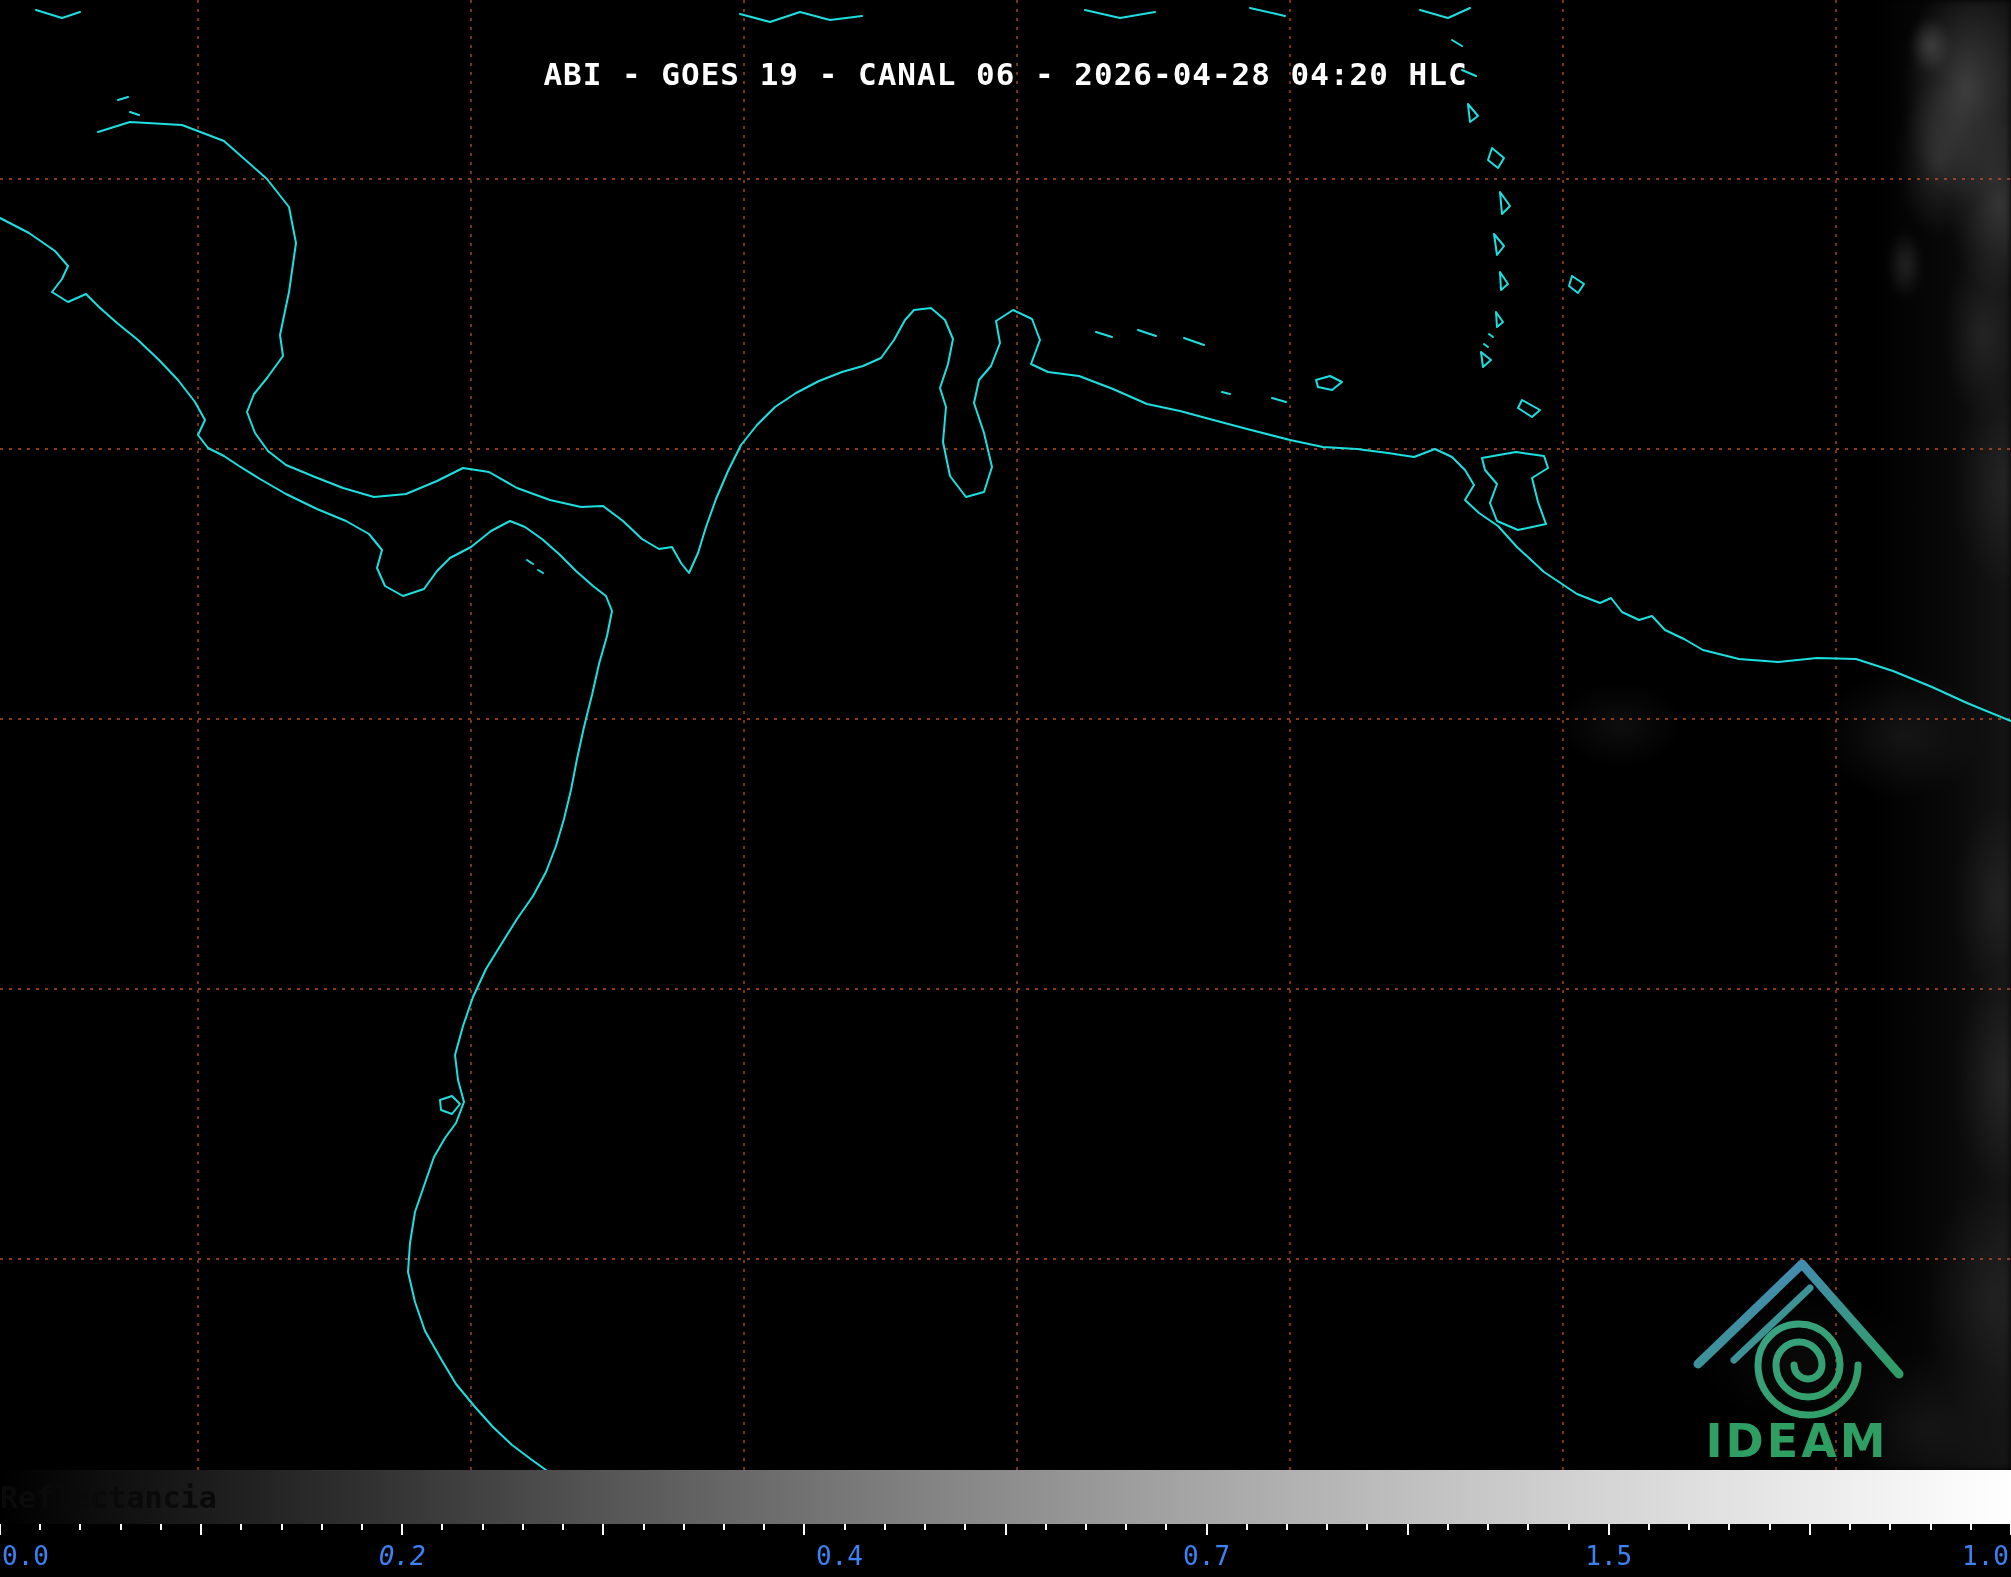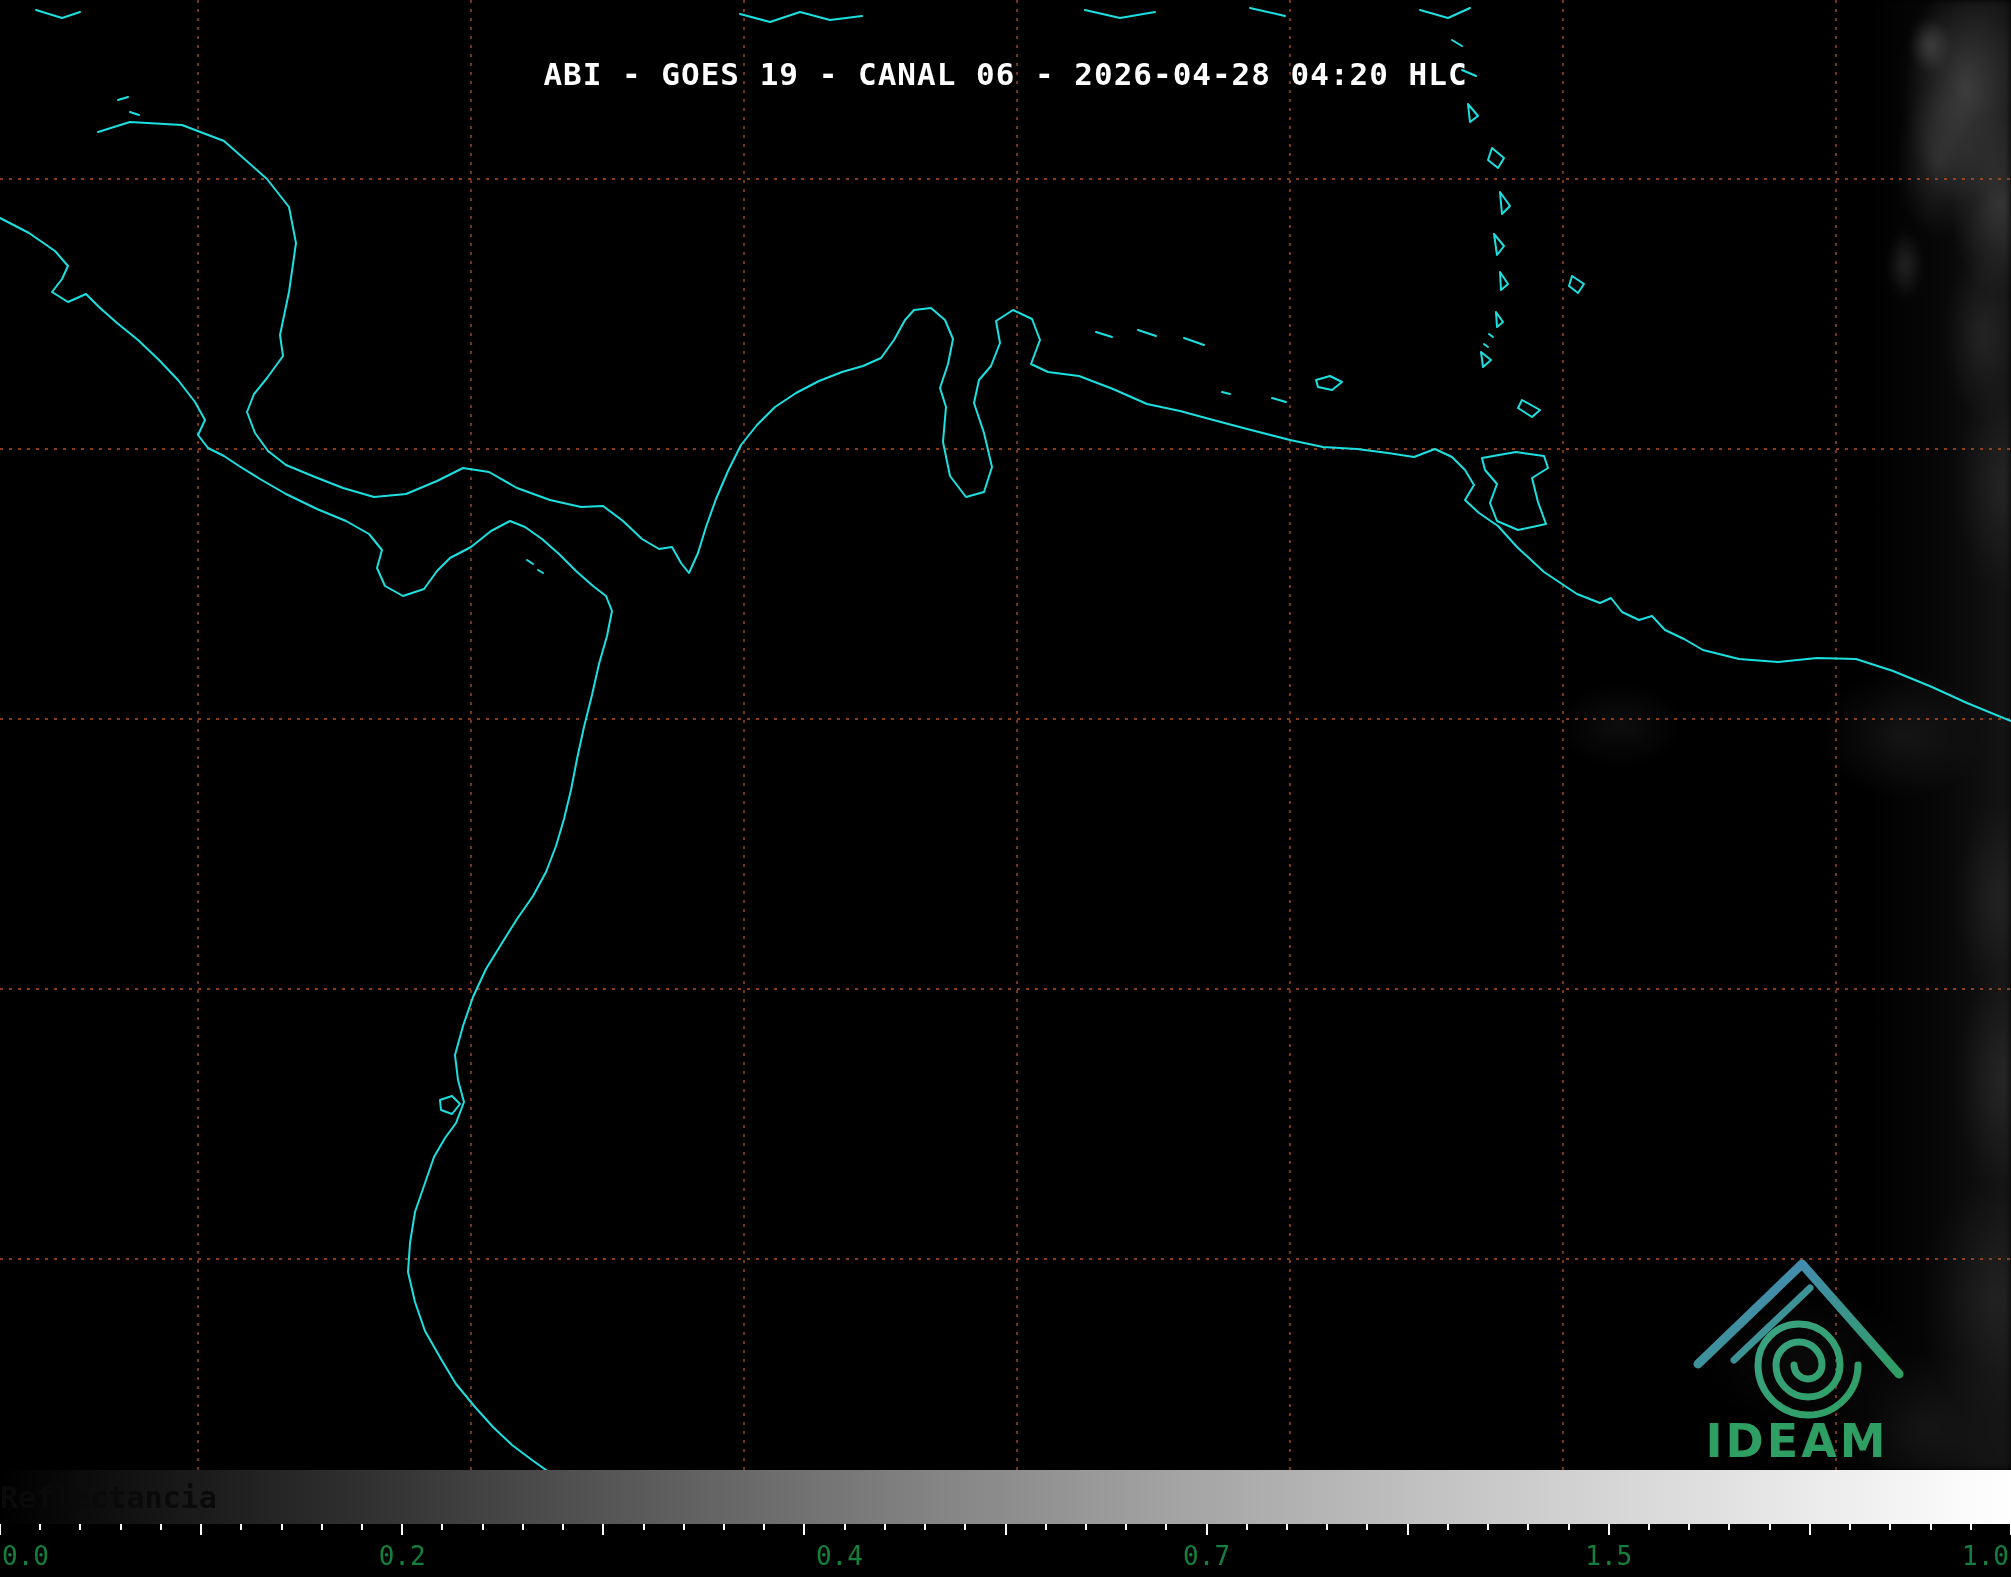--- a/index.html
+++ b/index.html
@@ -44,21 +44,21 @@
   }
   .cb-label{
     position:absolute;left:0;right:0;top:10px;text-align:left;
     color:#0a0a0a;font-size:30px;font-weight:bold;
   }
   .tickstrip{position:absolute;left:0;top:1524px;width:2011px;height:53px;background:#000;}
   #ticks{position:absolute;left:0;top:0;width:100%;height:12px;}
   .tick{position:absolute;top:0;width:2px;height:6px;background:#fff;margin-left:-1px;}
   .tick.major{height:11px;}
   #tick-labels{position:absolute;left:0;top:0;width:100%;height:100%;}
-  .tick-label{position:absolute;top:17px;color:#15803d;font-size:26px;white-space:nowrap;}
+  .tick-label{position:absolute;top:17px;color:#3b82f6;font-size:26px;white-space:nowrap;}
 </style>
 </head>
 <body>
 
 <div class="stage">
 
   <div class="map">
     <div class="clouds"></div>
 
     <svg id="map-svg" width="2011" height="1470" viewBox="0 0 2011 1470">
@@ -185,21 +185,21 @@
         <div class="tick" style="left: 88%;"></div>
         <div class="tick major" style="left: 90%;"></div>
         <div class="tick" style="left: 92%;"></div>
         <div class="tick" style="left: 94%;"></div>
         <div class="tick" style="left: 96%;"></div>
         <div class="tick" style="left: 98%;"></div>
         <div class="tick major" style="left: 100%;"></div>
       </div>
     <div id="tick-labels">
         <span class="tick-label" style="left: 0%; transform: translateX(2px);">0.0</span>
-        <span class="tick-label" style="left: 20%; transform: translateX(-50%);">0.2</span>
+        <span class="tick-label" style="left: 20%; transform: translateX(-50%); font-style: italic;">0.2</span>
         <span class="tick-label" style="left: 40%; transform: translateX(-50%); margin-left: 35px;">0.4</span>
         <span class="tick-label" style="left: 60%; transform: translateX(-50%);">0.7</span>
         <span class="tick-label" style="left: 80%; transform: translateX(-50%);">1.5</span>
         <span class="tick-label" style="left: 100%; transform: translateX(calc(-100% - 2px));">1.0</span>
       </div>
   </div>
 
 </div>
 
 </body></html>

